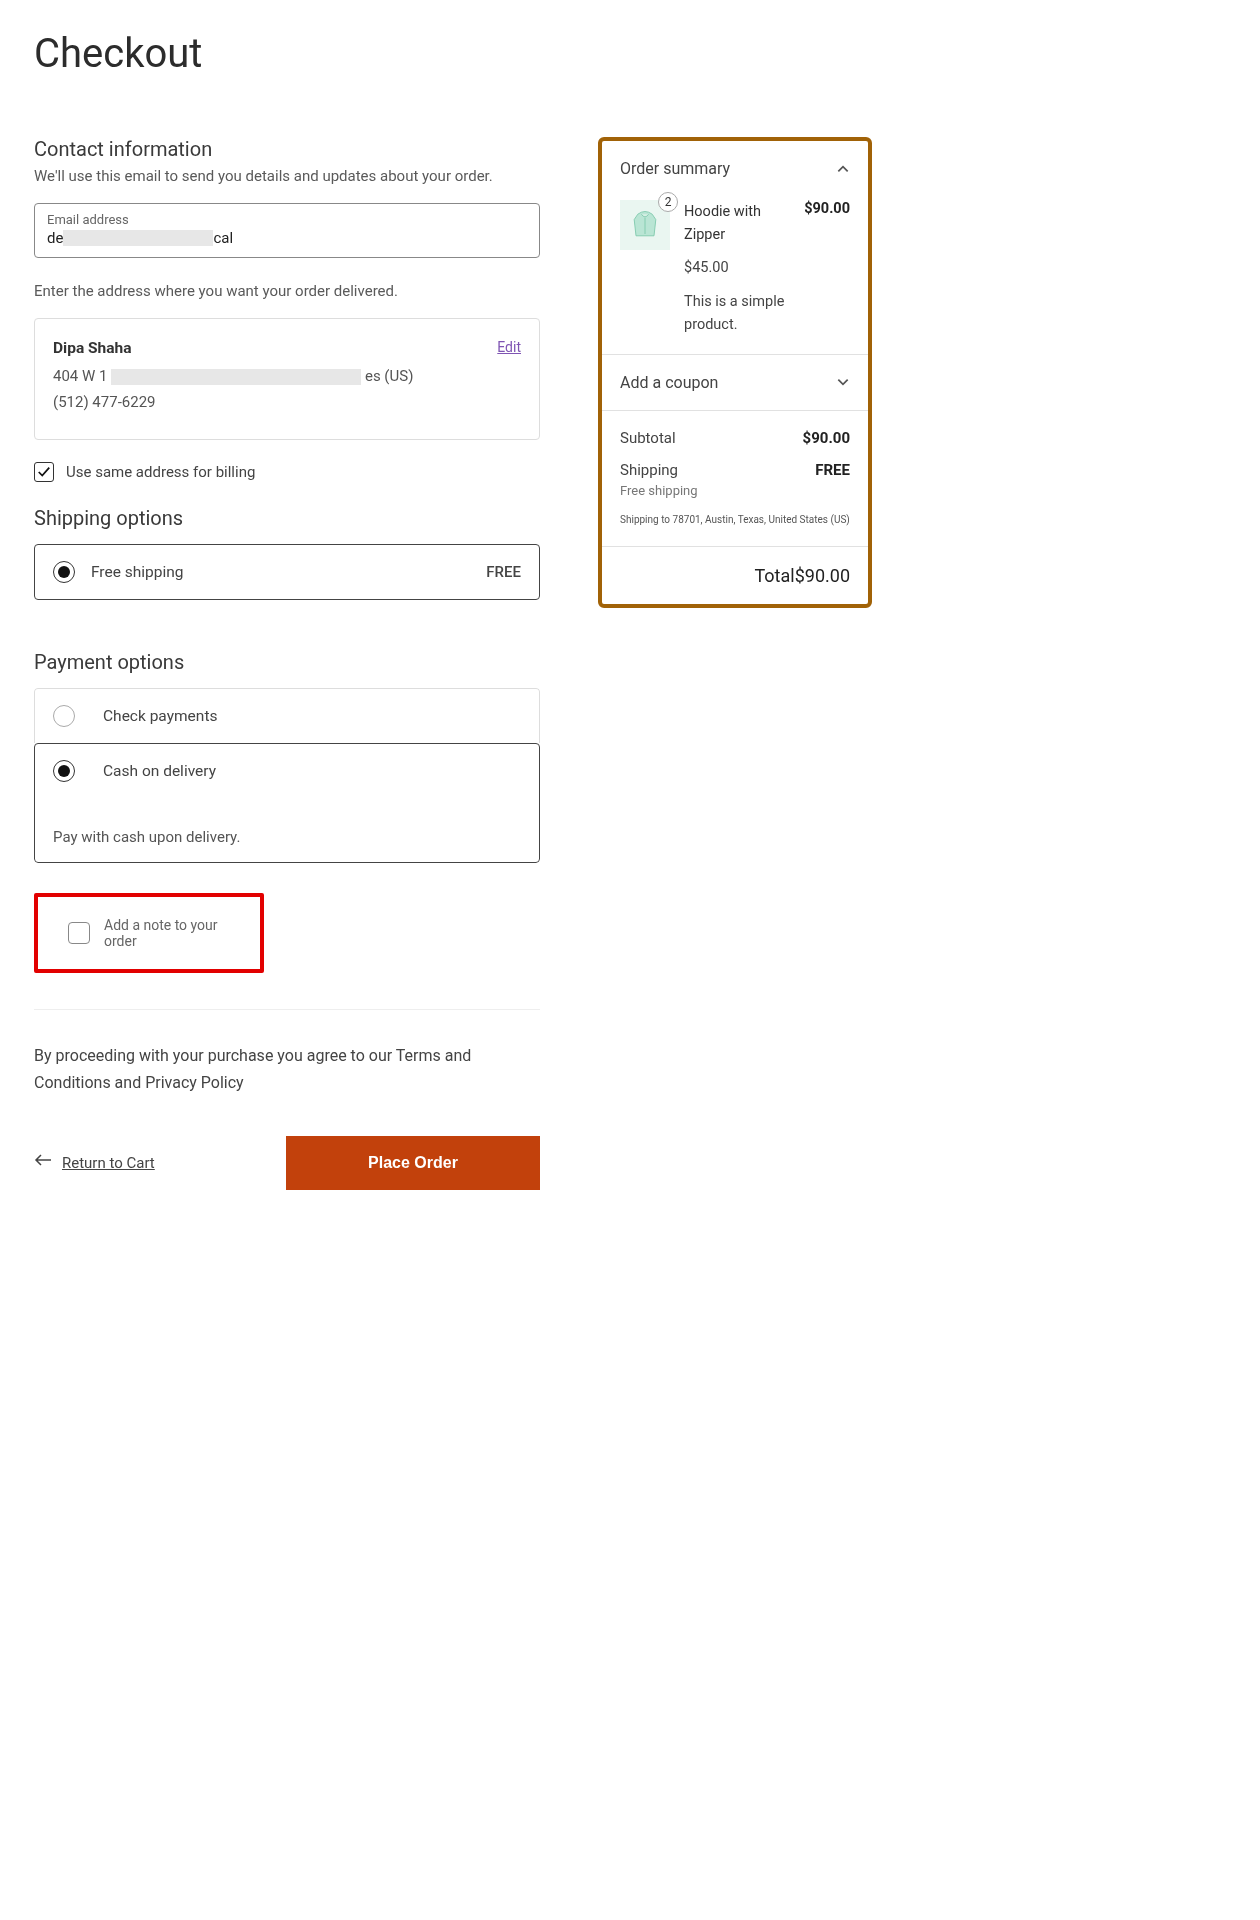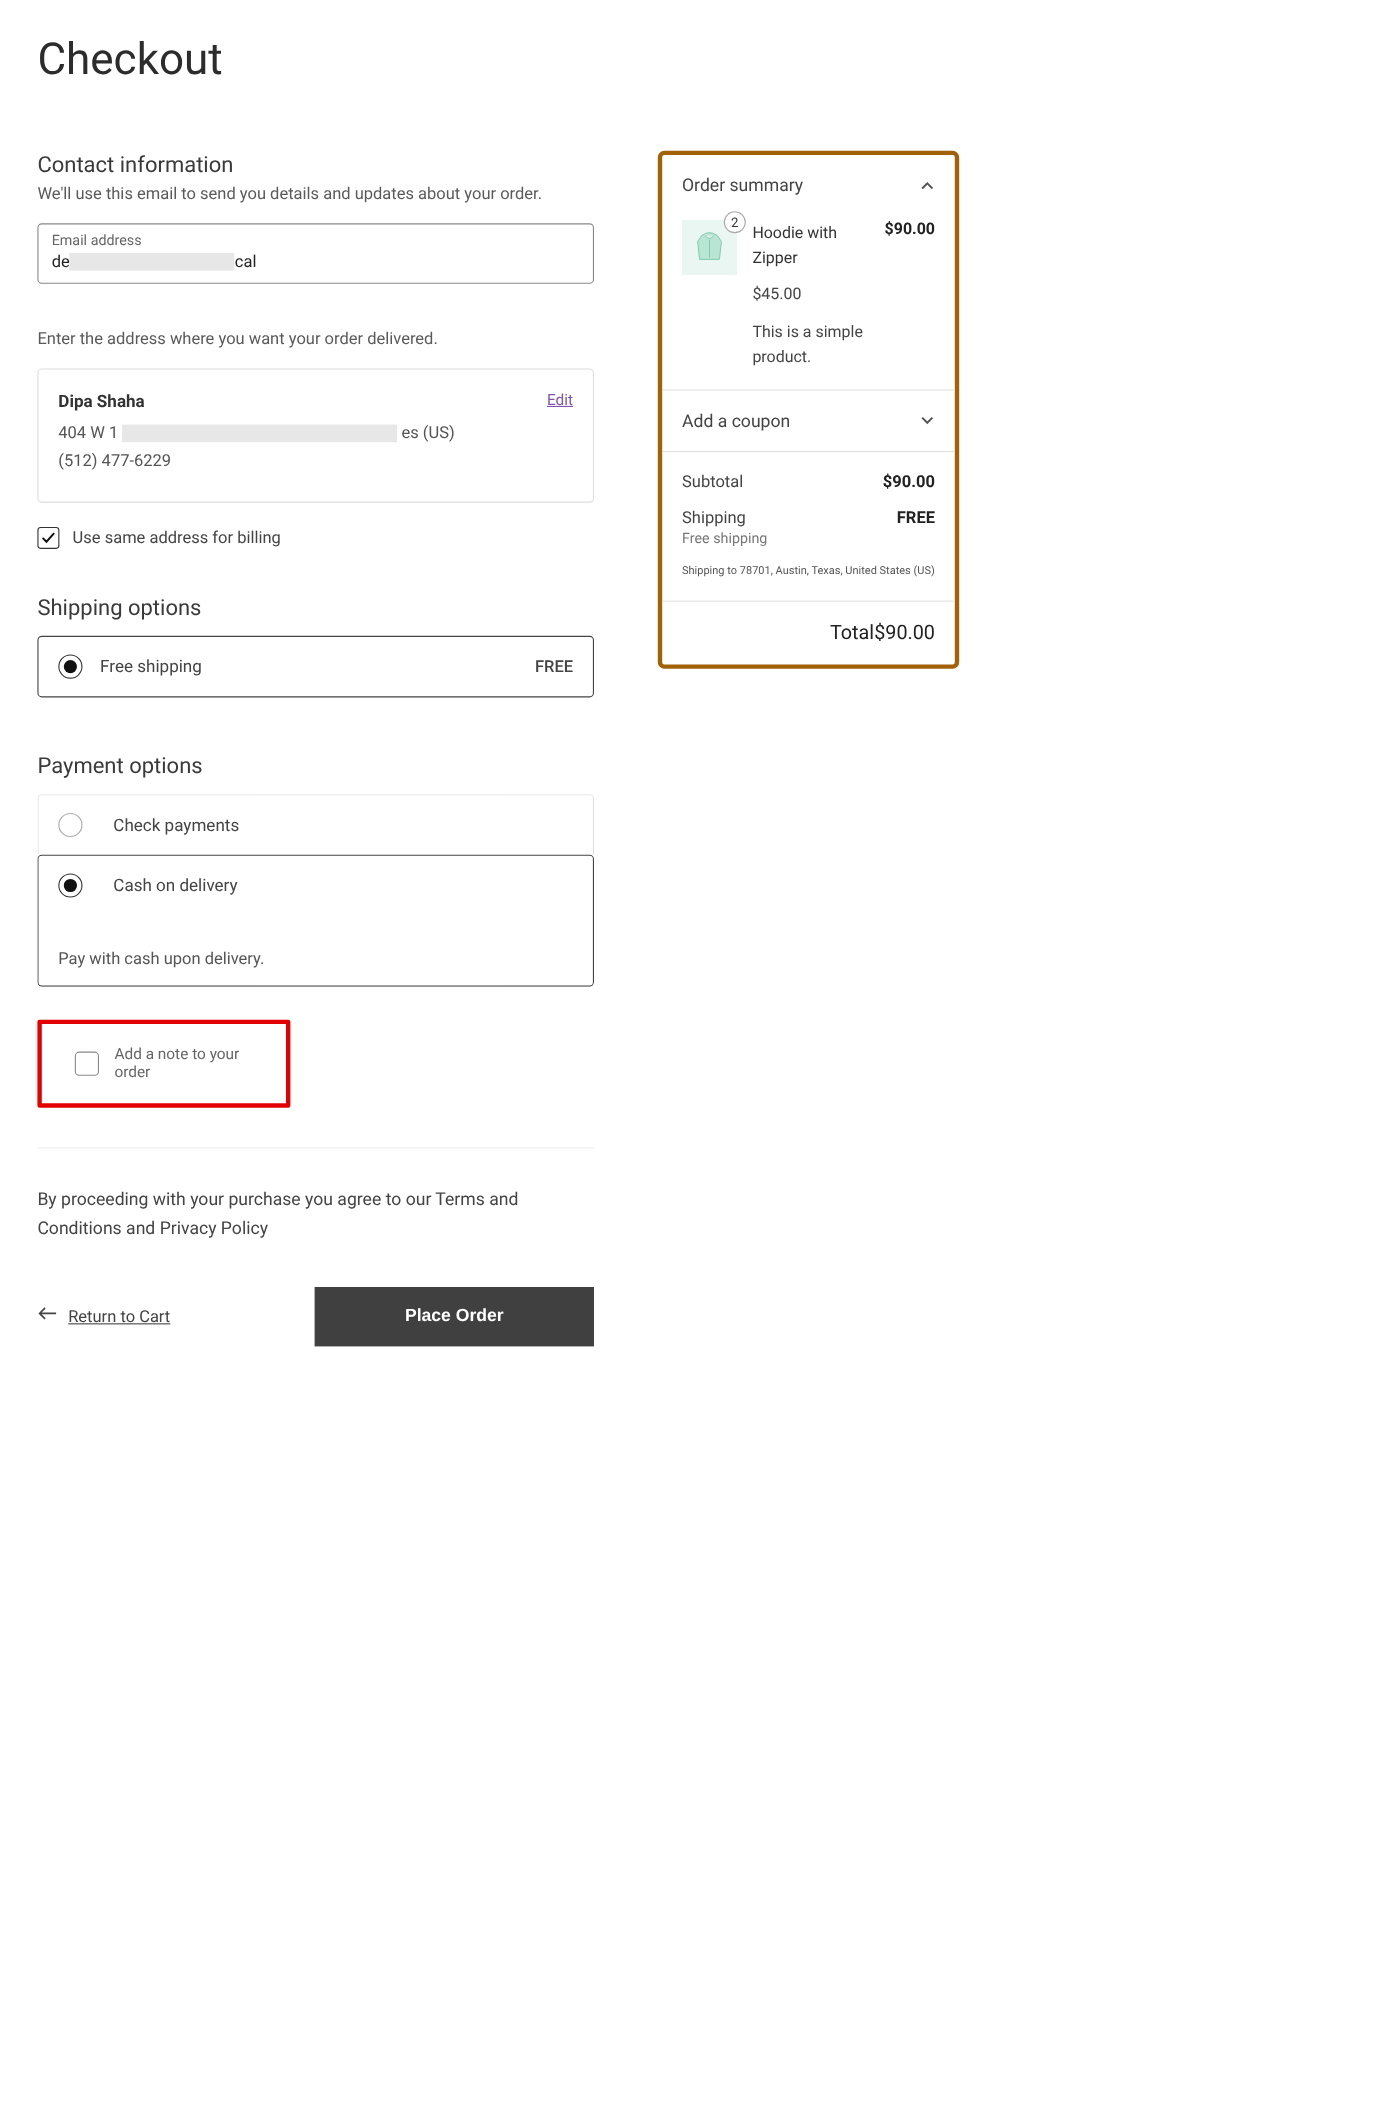--- a/index.html
+++ b/index.html
@@ -28,21 +28,21 @@
     font-size: 20px;
     font-weight: 400;
     color: #3a3a3a;
     margin-bottom: 6px;
   }
   .section-desc {
     font-size: 15px;
     color: #5a5a5a;
     margin-bottom: 18px;
   }
-  .section { margin-bottom: 41px; }
+  .section { margin-bottom: 24px; }
 
   .input-wrap {
     border: 1px solid #888;
     border-radius: 4px;
     padding: 8px 12px 10px;
     position: relative;
   }
   .input-label {
     font-size: 13px;
     color: #666;
@@ -140,21 +140,21 @@
   .terms { font-size: 16px; color: #444; line-height: 1.7; margin-bottom: 40px; }
 
   .footer-row {
     display: flex; align-items: center; justify-content: space-between;
   }
   .return-link {
     display:flex; align-items:flex-start; gap:10px;
     color:#444; font-size:15px; text-decoration: underline; cursor:pointer;
   }
   .place-order-btn {
-    background: #404040; color:#fff;
+    background: #c2410c; color:#fff;
     border:none; padding: 18px 60px;
     font-size: 16px; font-weight: 700;
     cursor:pointer;
     width: 254px;
     text-align:center;
   }
 
   
   .summary-card {
     border: 4px solid #a16207;

